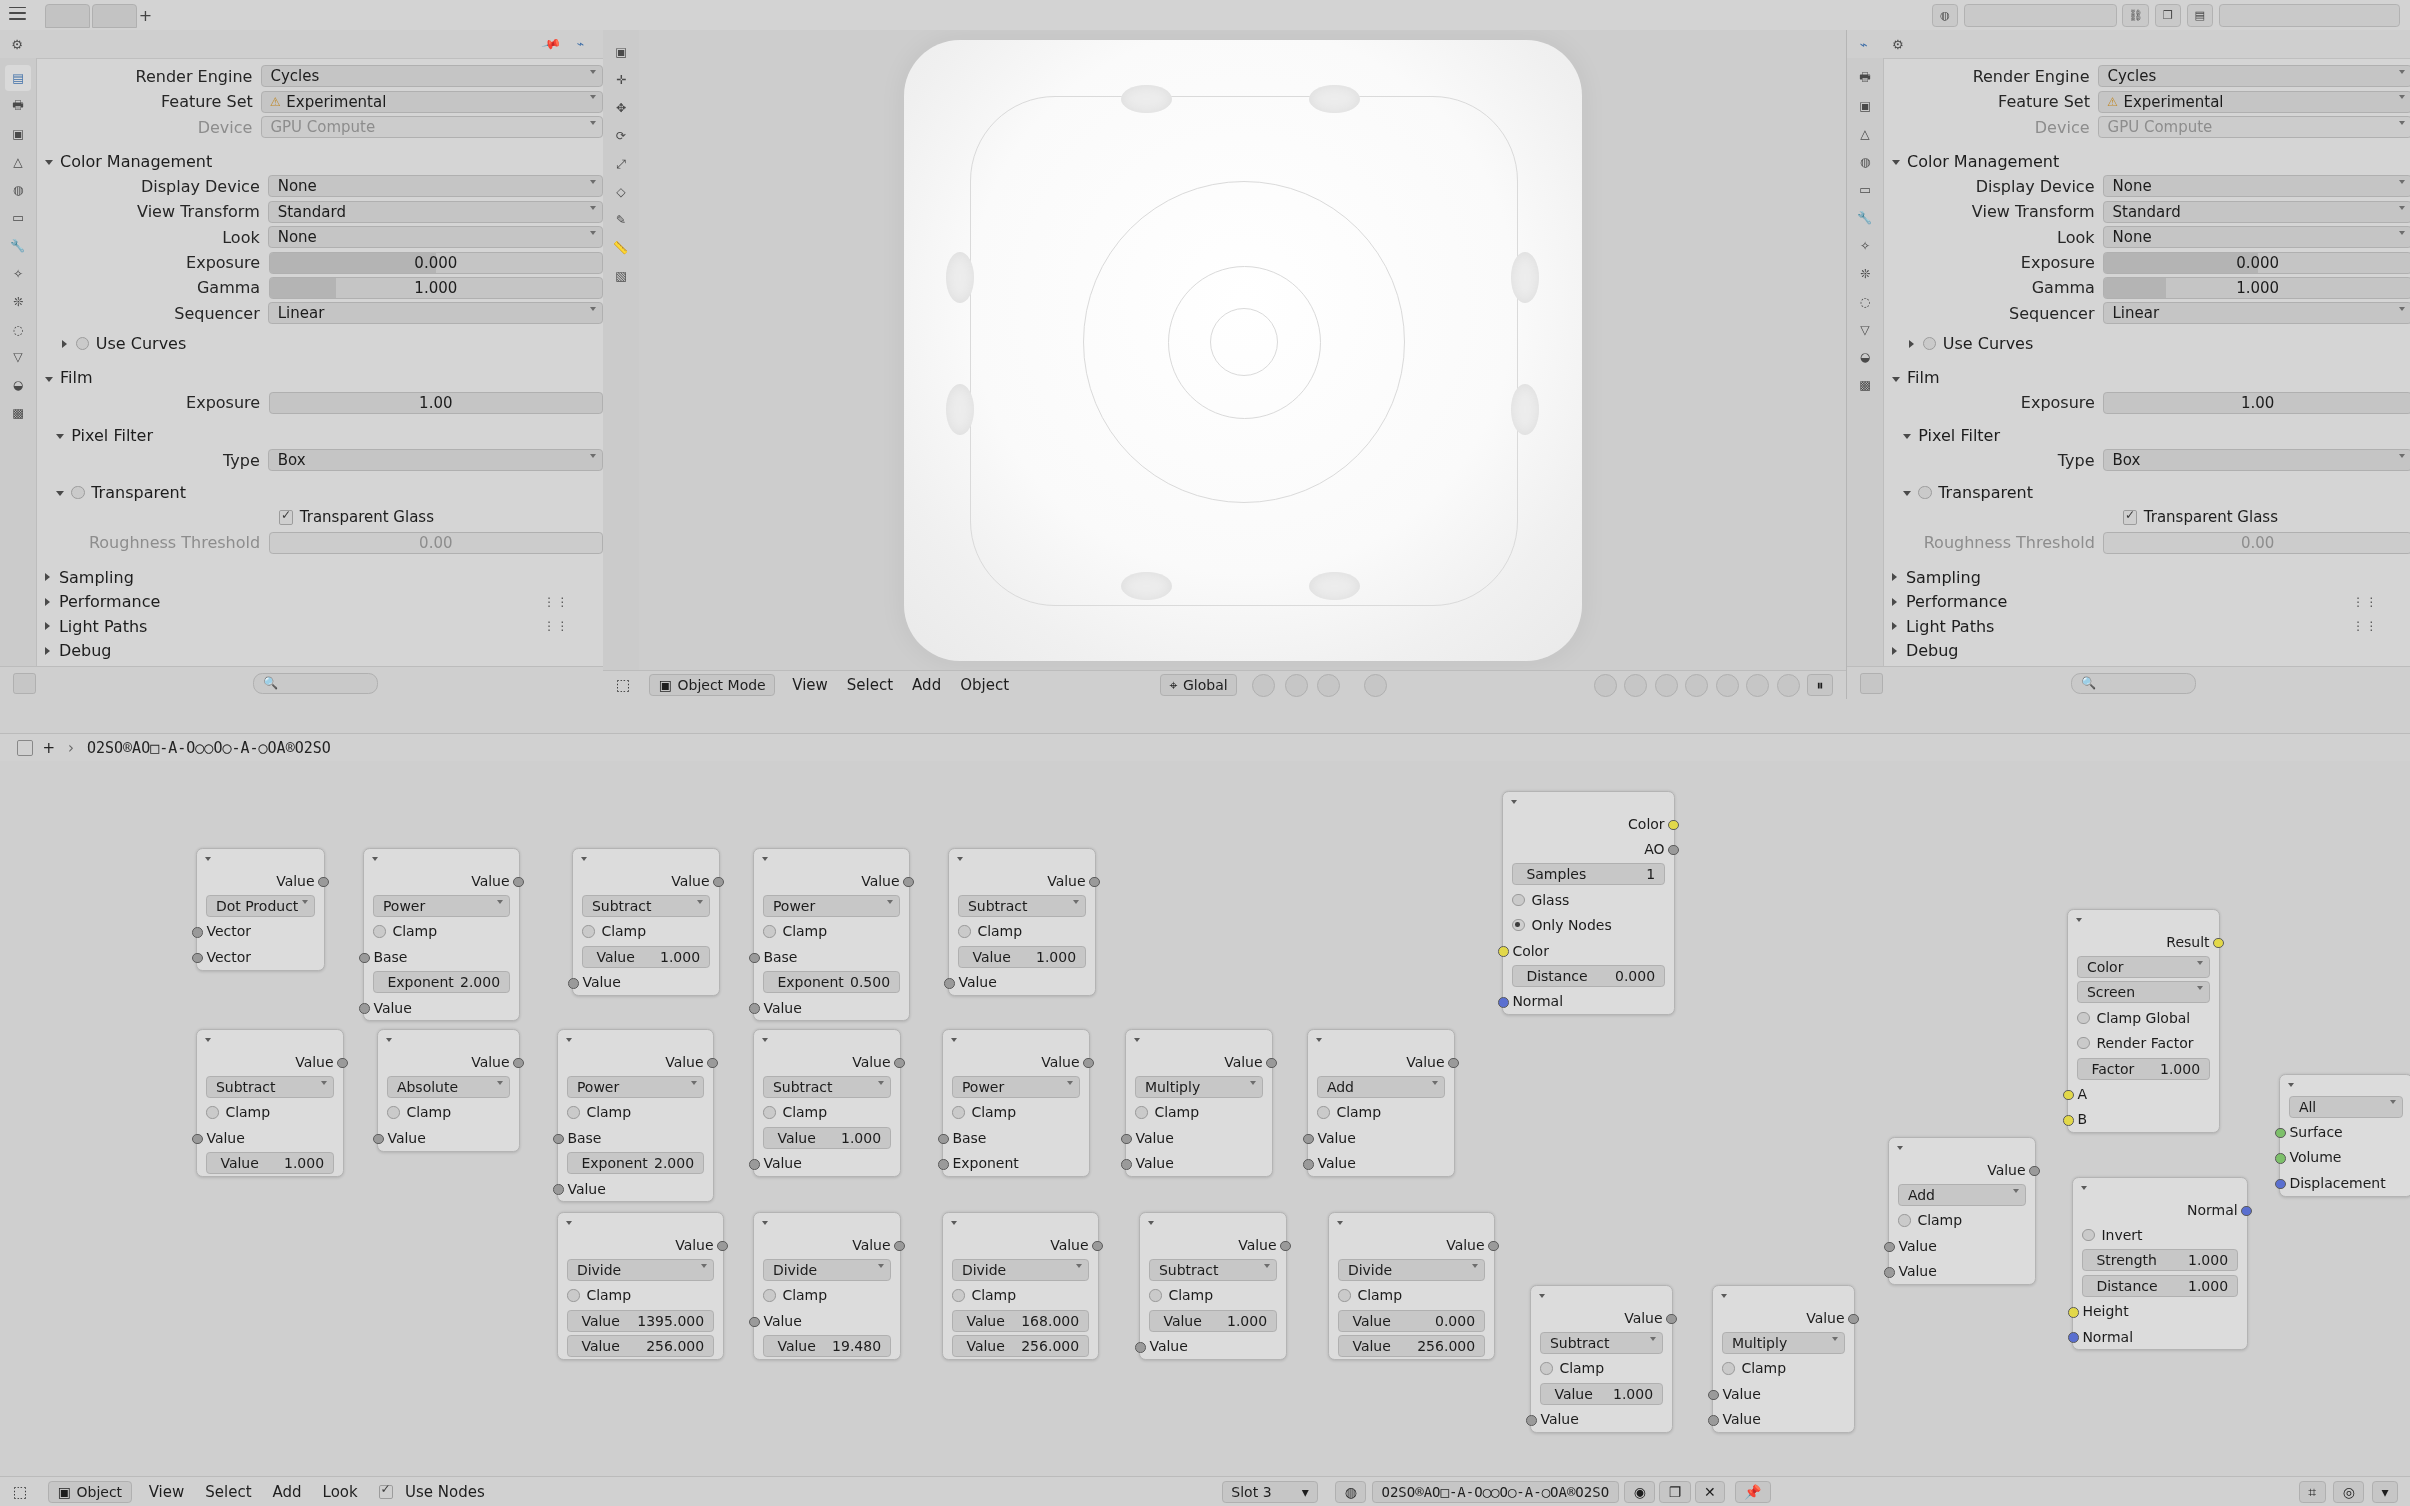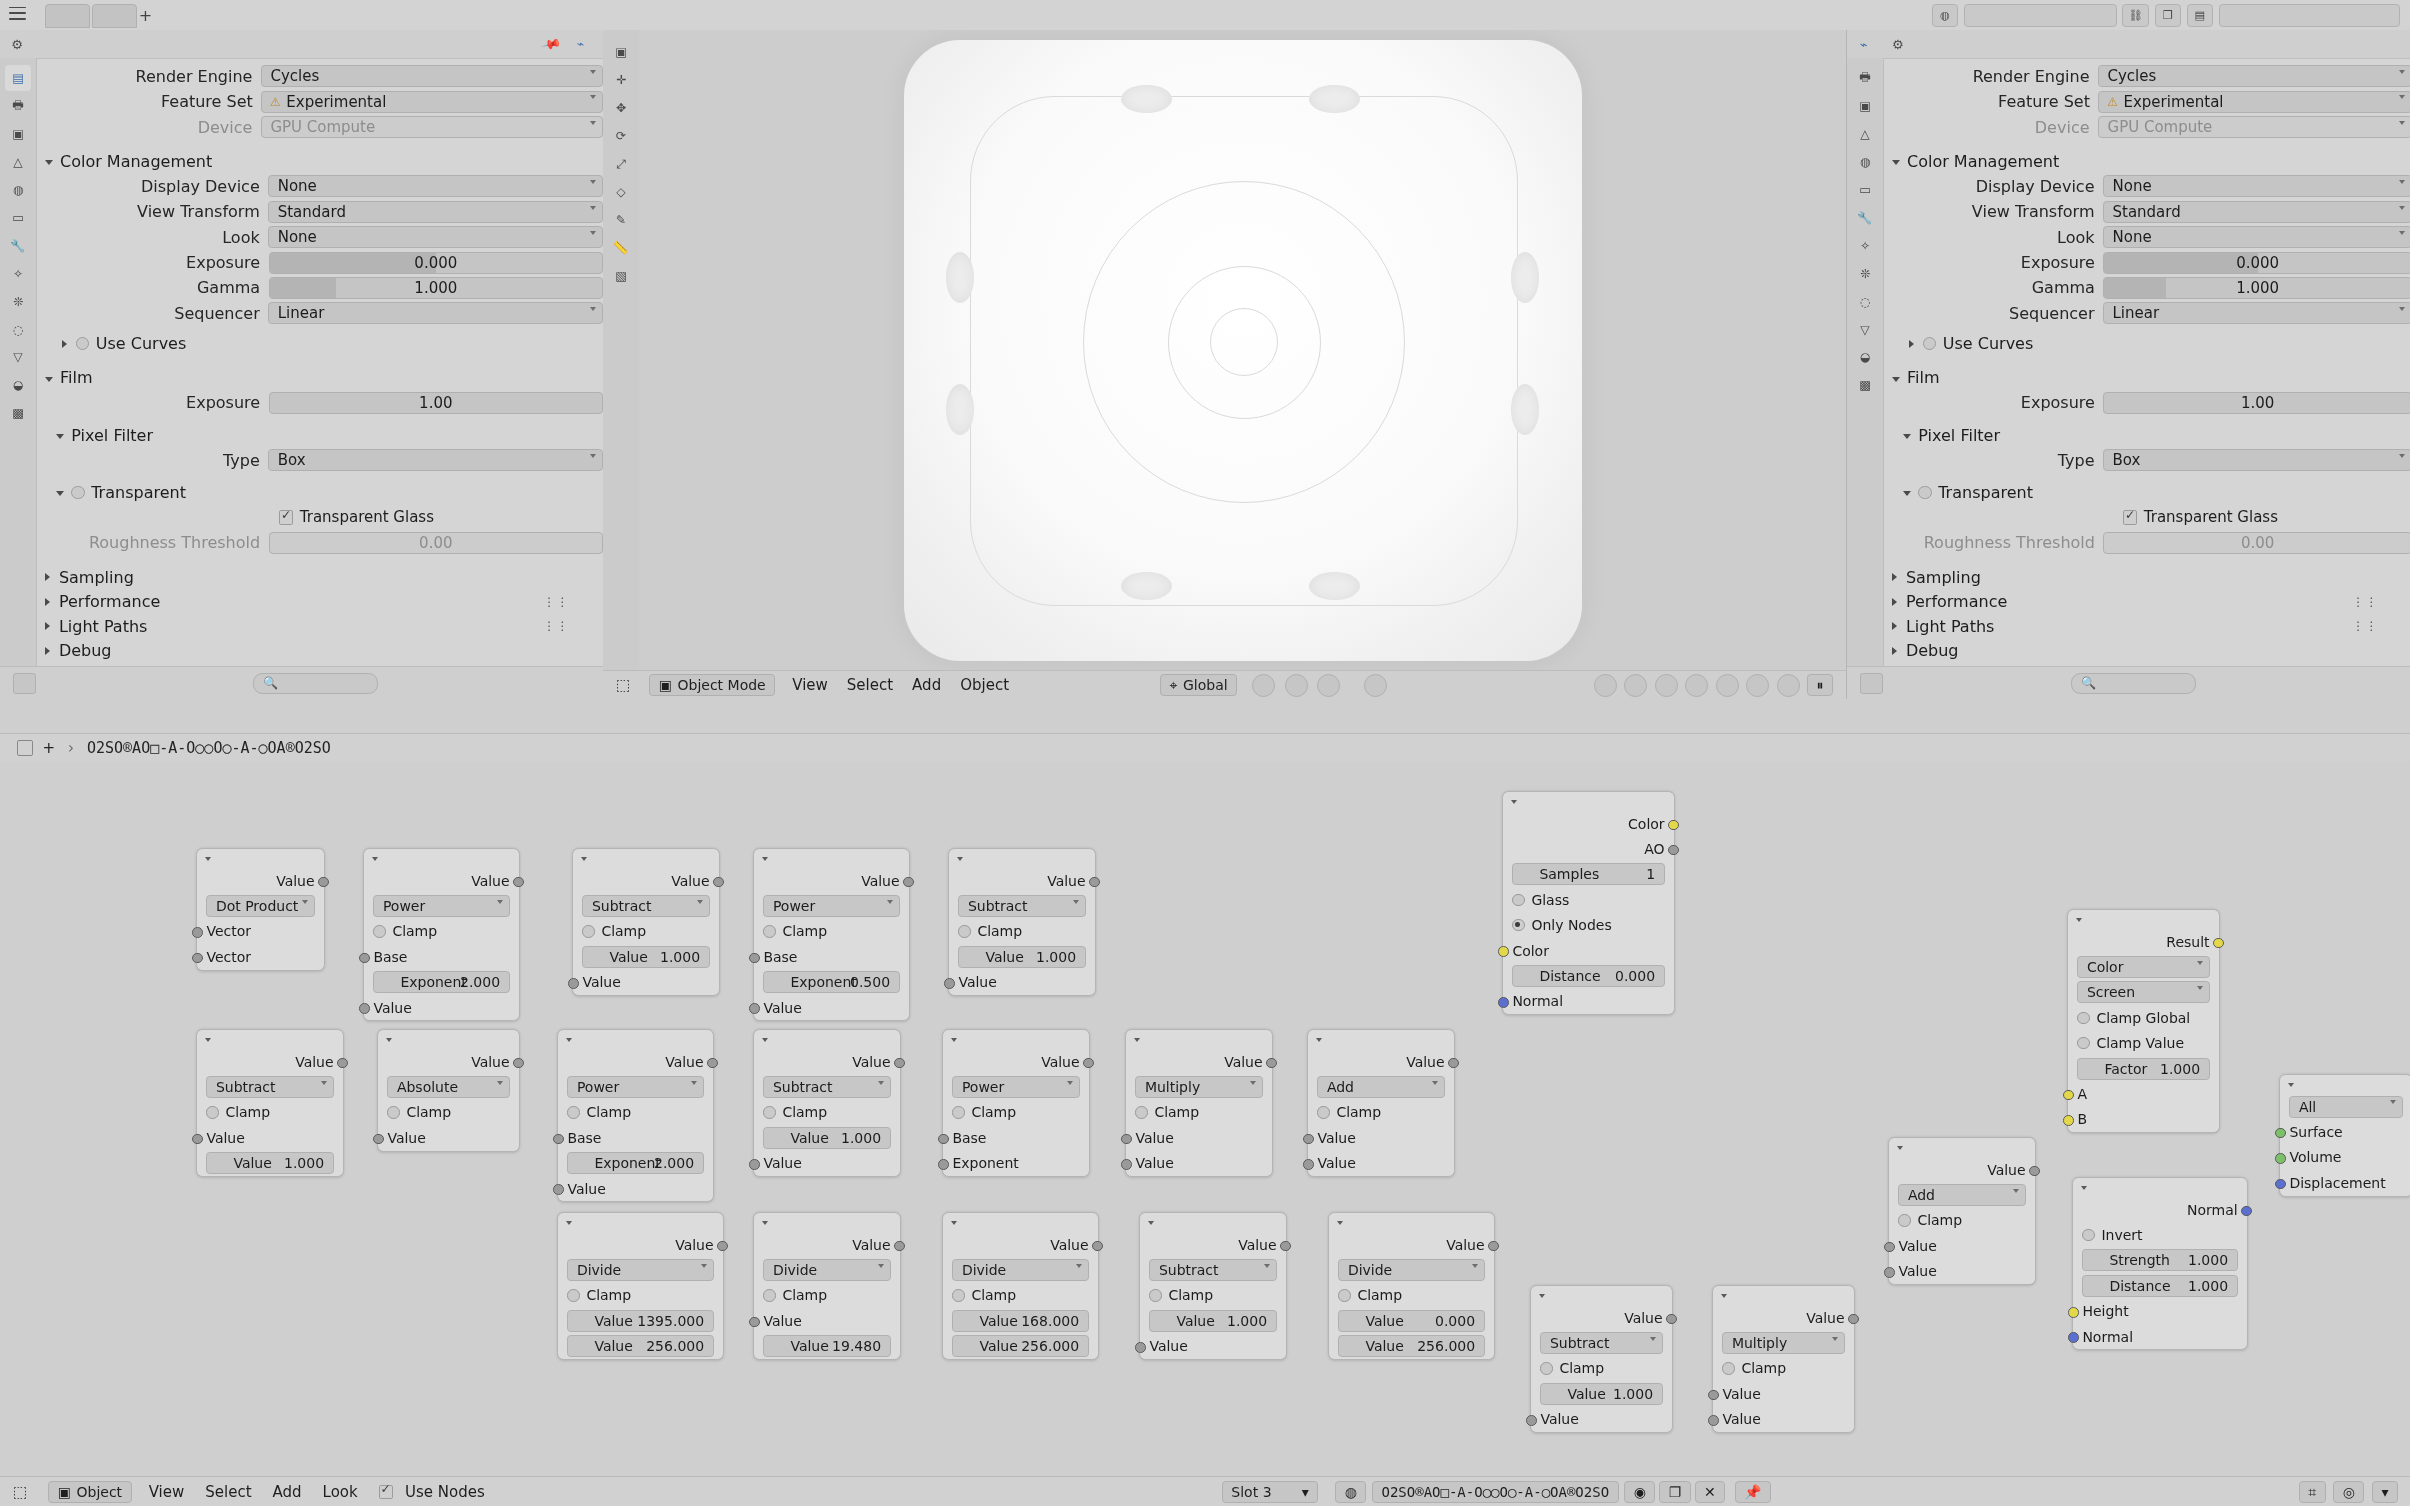--- a/index.html
+++ b/index.html
@@ -77,21 +77,21 @@
   .nodes{position:absolute;left:0;top:761px;width:2411px;height:716px;background:#cfcfcf;overflow:hidden;}
   .nodesvg{position:absolute;left:0;top:0;width:2411px;height:716px;}
   .node{position:absolute;background:#dcdcdc;border:0.9px solid #b4b4b4;border-radius:6.6px;box-shadow:0 0.9px 2.8px rgba(0,0,0,0.14);}
   .node-head{height:19px;display:flex;align-items:center;padding-left:7.5px;}
   .node-head .hchev{width:0;height:0;border-left:3.8px solid transparent;border-right:3.8px solid transparent;border-top:4.7px solid #5a5a5a;}
   .nrow{position:relative;height:25.4px;display:flex;align-items:center;padding:0 9.4px;font-size:14px;color:#1c1c1c;}
   .nrow.right{justify-content:flex-end;}
   .nfield{height:20px;width:100%;background:#c7c7c7;border:0.9px solid #b0b0b0;border-radius:3.8px;display:flex;align-items:center;justify-content:center;font-size:14px;position:relative;}
   .nfield.lefttext{justify-content:flex-start;padding-left:8.5px;}
   .nfield .chev{position:absolute;right:5.6px;top:3.8px;width:0;height:0;border-left:3.8px solid transparent;border-right:3.8px solid transparent;border-top:4.7px solid #6d6d6d;}
-  .nfield .lbl-in{position:absolute;left:26px;}
+  .nfield .lbl-in{position:absolute;left:13px;}
   .nfield .val-in{position:absolute;right:8.5px;}
   .sock{position:absolute;width:8.5px;height:8.5px;border-radius:50%;border:0.9px solid #5c5c5c;}
   .sock.out{right:-4.7px;}
   .sock.in{left:-4.7px;}
   .s-gray{background:#9a9a9a;}
   .s-yellow{background:#e2d84a;}
   .s-blue{background:#5a6fd0;}
   .s-green{background:#7dc06a;}
   .nradio{width:10.4px;height:10.4px;border-radius:50%;border:0.9px solid #9a9a9a;background:#cacaca;margin-right:6.6px;display:inline-block;}
   .nradio.on{background:#cfcfcf;}
@@ -914,21 +914,21 @@
           </div>
           <div class="nrow">
             <span class="nfield lefttext">Screen<span class="chev"></span></span>
           </div>
           <div class="nrow">
             <span class="nradio"></span>
             <span>Clamp Global</span>
           </div>
           <div class="nrow">
             <span class="nradio"></span>
-            <span>Clamp Value</span>
+            <span>Render Factor</span>
           </div>
           <div class="nrow">
             <span class="nfield">
               <span class="lbl-in">Factor</span>
               <span class="val-in">1.000</span>
             </span>
           </div>
           <div class="nrow">
             <span class="sock in s-yellow" style="top:8.5px;"></span>
             <span>A</span>

